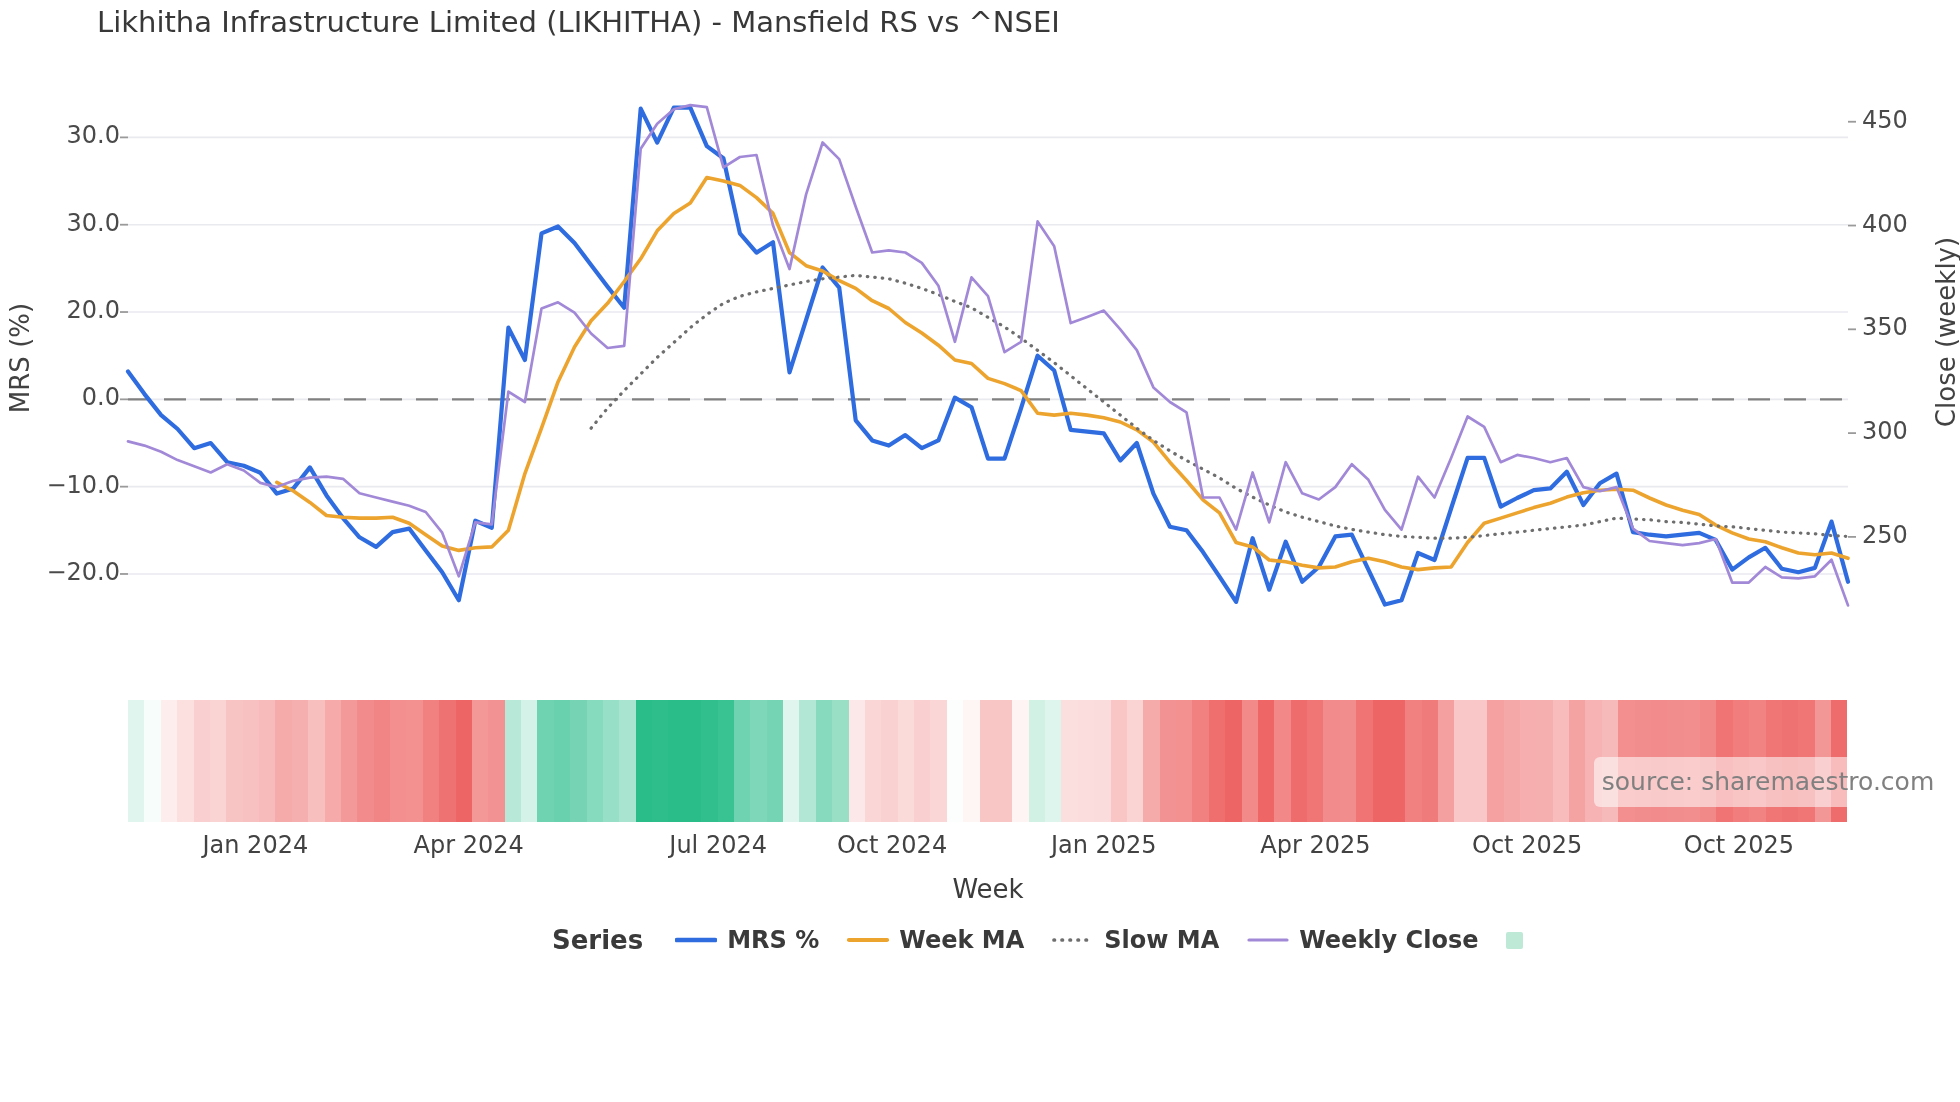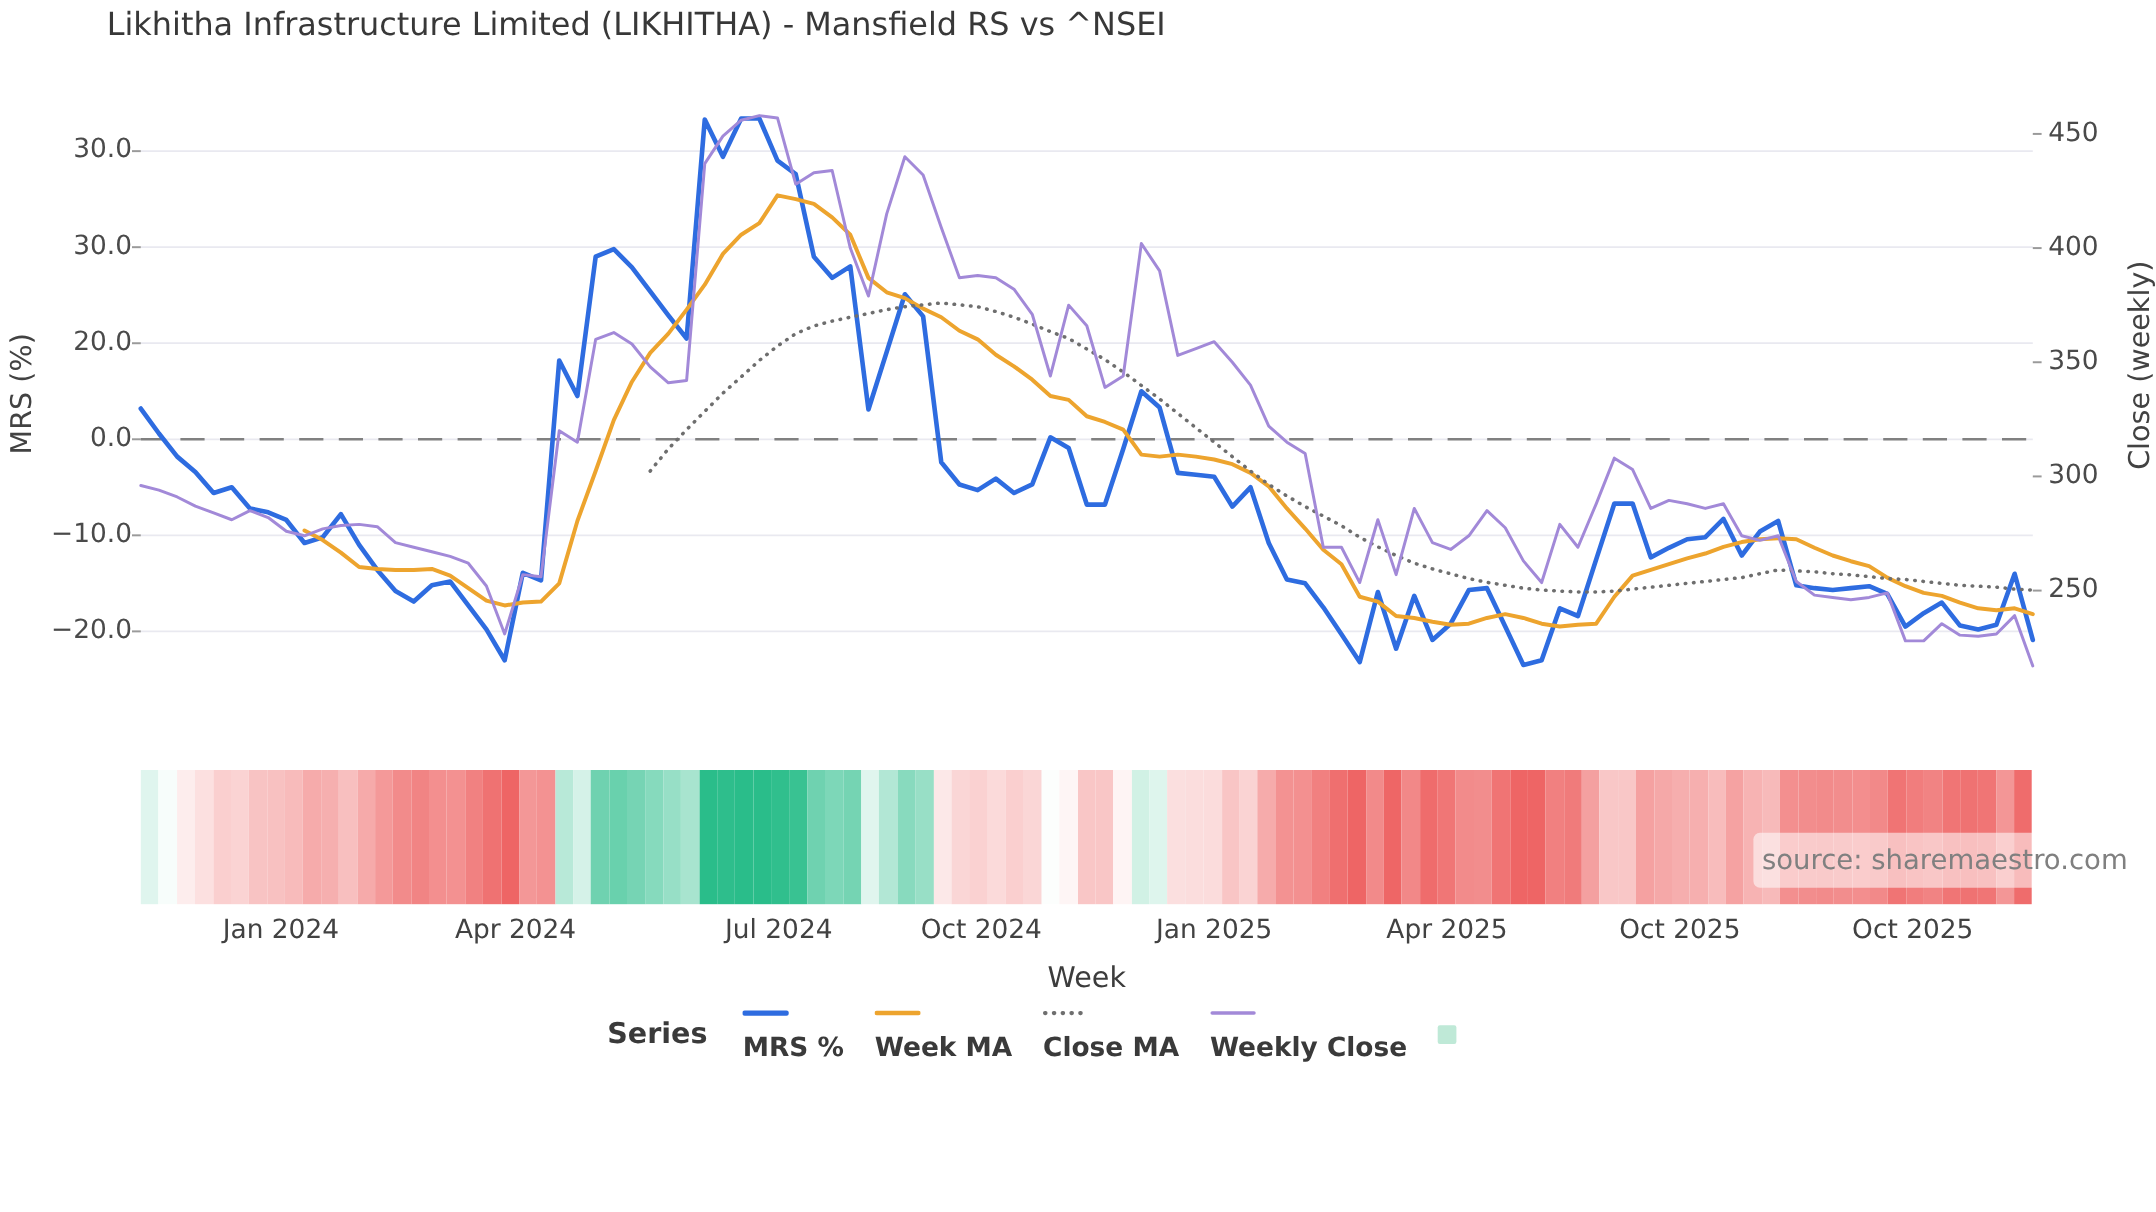--- a/index.html
+++ b/index.html
@@ -10,21 +10,21 @@
   .ytickR{position:absolute;left:1862px;width:100px;text-align:left;font-size:24px;color:#4a4a4a;}
   .xtick{position:absolute;width:180px;text-align:center;font-size:24px;color:#424242;top:831px;}
   .axlabel{position:absolute;font-size:26px;color:#424242;white-space:nowrap;}
   .axlabel.vert{transform:rotate(-90deg);transform-origin:center center;text-align:center;width:300px;}
   #plot{position:absolute;left:0;top:0;}
   #heatmap{position:absolute;left:128px;top:700px;width:1720px;height:122px;display:flex;}
   #heatmap div{flex:1 0 auto;height:100%;}
   .weeklabel{position:absolute;left:888px;top:874px;width:200px;text-align:center;font-size:26px;color:#3c3c3c;}
   #legend{position:absolute;left:552px;top:922px;height:36px;display:flex;align-items:center;gap:28px;font-weight:bold;}
   .legend-title{font-size:26px;color:#3a3a3a;margin-right:4px;}
-  .legend-item{display:flex;gap:10px;flex-direction:column;}
+  .legend-item{display:flex;align-items:center;gap:10px;}
   .legend-item span{font-size:24px;color:#3a3a3a;white-space:nowrap;}
   .legend-swatch{width:17px;height:17px;border-radius:2px;}
   .watermark{position:absolute;left:1594px;top:757px;width:348px;height:50px;line-height:50px;
              background:rgba(255,255,255,0.55);border-radius:6px;text-align:center;
              font-size:25px;color:#808080;}
 </style>
 </head>
 <body>
 
 <div class="canvas">
@@ -179,21 +179,21 @@
       <div style="background: rgb(239, 114, 114);"></div>
       <div style="background: rgb(240, 117, 117);"></div>
       <div style="background: rgb(243, 150, 150);"></div>
       <div style="background: rgb(239, 108, 108);"></div>
     </div>
   <div class="watermark">source: sharemaestro.com</div>
 
   <div id="xticks">
       <div class="xtick" style="left: 165.346px;">Jan 2024</div>
       <div class="xtick" style="left: 378.692px;">Apr 2024</div>
-      <div class="xtick" style="left: 618px;">Jul 2024</div>
+      <div class="xtick" style="left: 587px; text-align: right;">Jul 2024</div>
       <div class="xtick" style="left: 802.077px;">Oct 2024</div>
       <div class="xtick" style="left: 1013.77px;">Jan 2025</div>
       <div class="xtick" style="left: 1225.46px;">Apr 2025</div>
       <div class="xtick" style="left: 1437.15px;">Oct 2025</div>
       <div class="xtick" style="left: 1648.85px;">Oct 2025</div>
     </div>
   <div class="weeklabel">Week</div>
 
   <div id="legend">
     <span class="legend-title">Series</span>
@@ -206,21 +206,21 @@
       <div class="legend-item">
         <svg width="42" height="14">
           <line x1="2" x2="40" y1="7" y2="7" stroke="#eda42e" stroke-width="4.1" stroke-linecap="round"></line>
         </svg>
         <span>Week MA</span>
       </div>
       <div class="legend-item">
         <svg width="42" height="14">
           <line x1="2" x2="40" y1="7" y2="7" stroke="#6e6e6e" stroke-width="3.7" stroke-linecap="round" stroke-dasharray="0.5 7.5"></line>
         </svg>
-        <span>Close MA</span>
+        <span>Slow MA</span>
       </div>
       <div class="legend-item">
         <svg width="42" height="14">
           <line x1="2" x2="40" y1="7" y2="7" stroke="#a289d8" stroke-width="3.2" stroke-linecap="round"></line>
         </svg>
         <span>Weekly Close</span>
       </div>
       <div class="legend-swatch" style="background: rgb(191, 233, 215);"></div>
     </div>
 </div>

